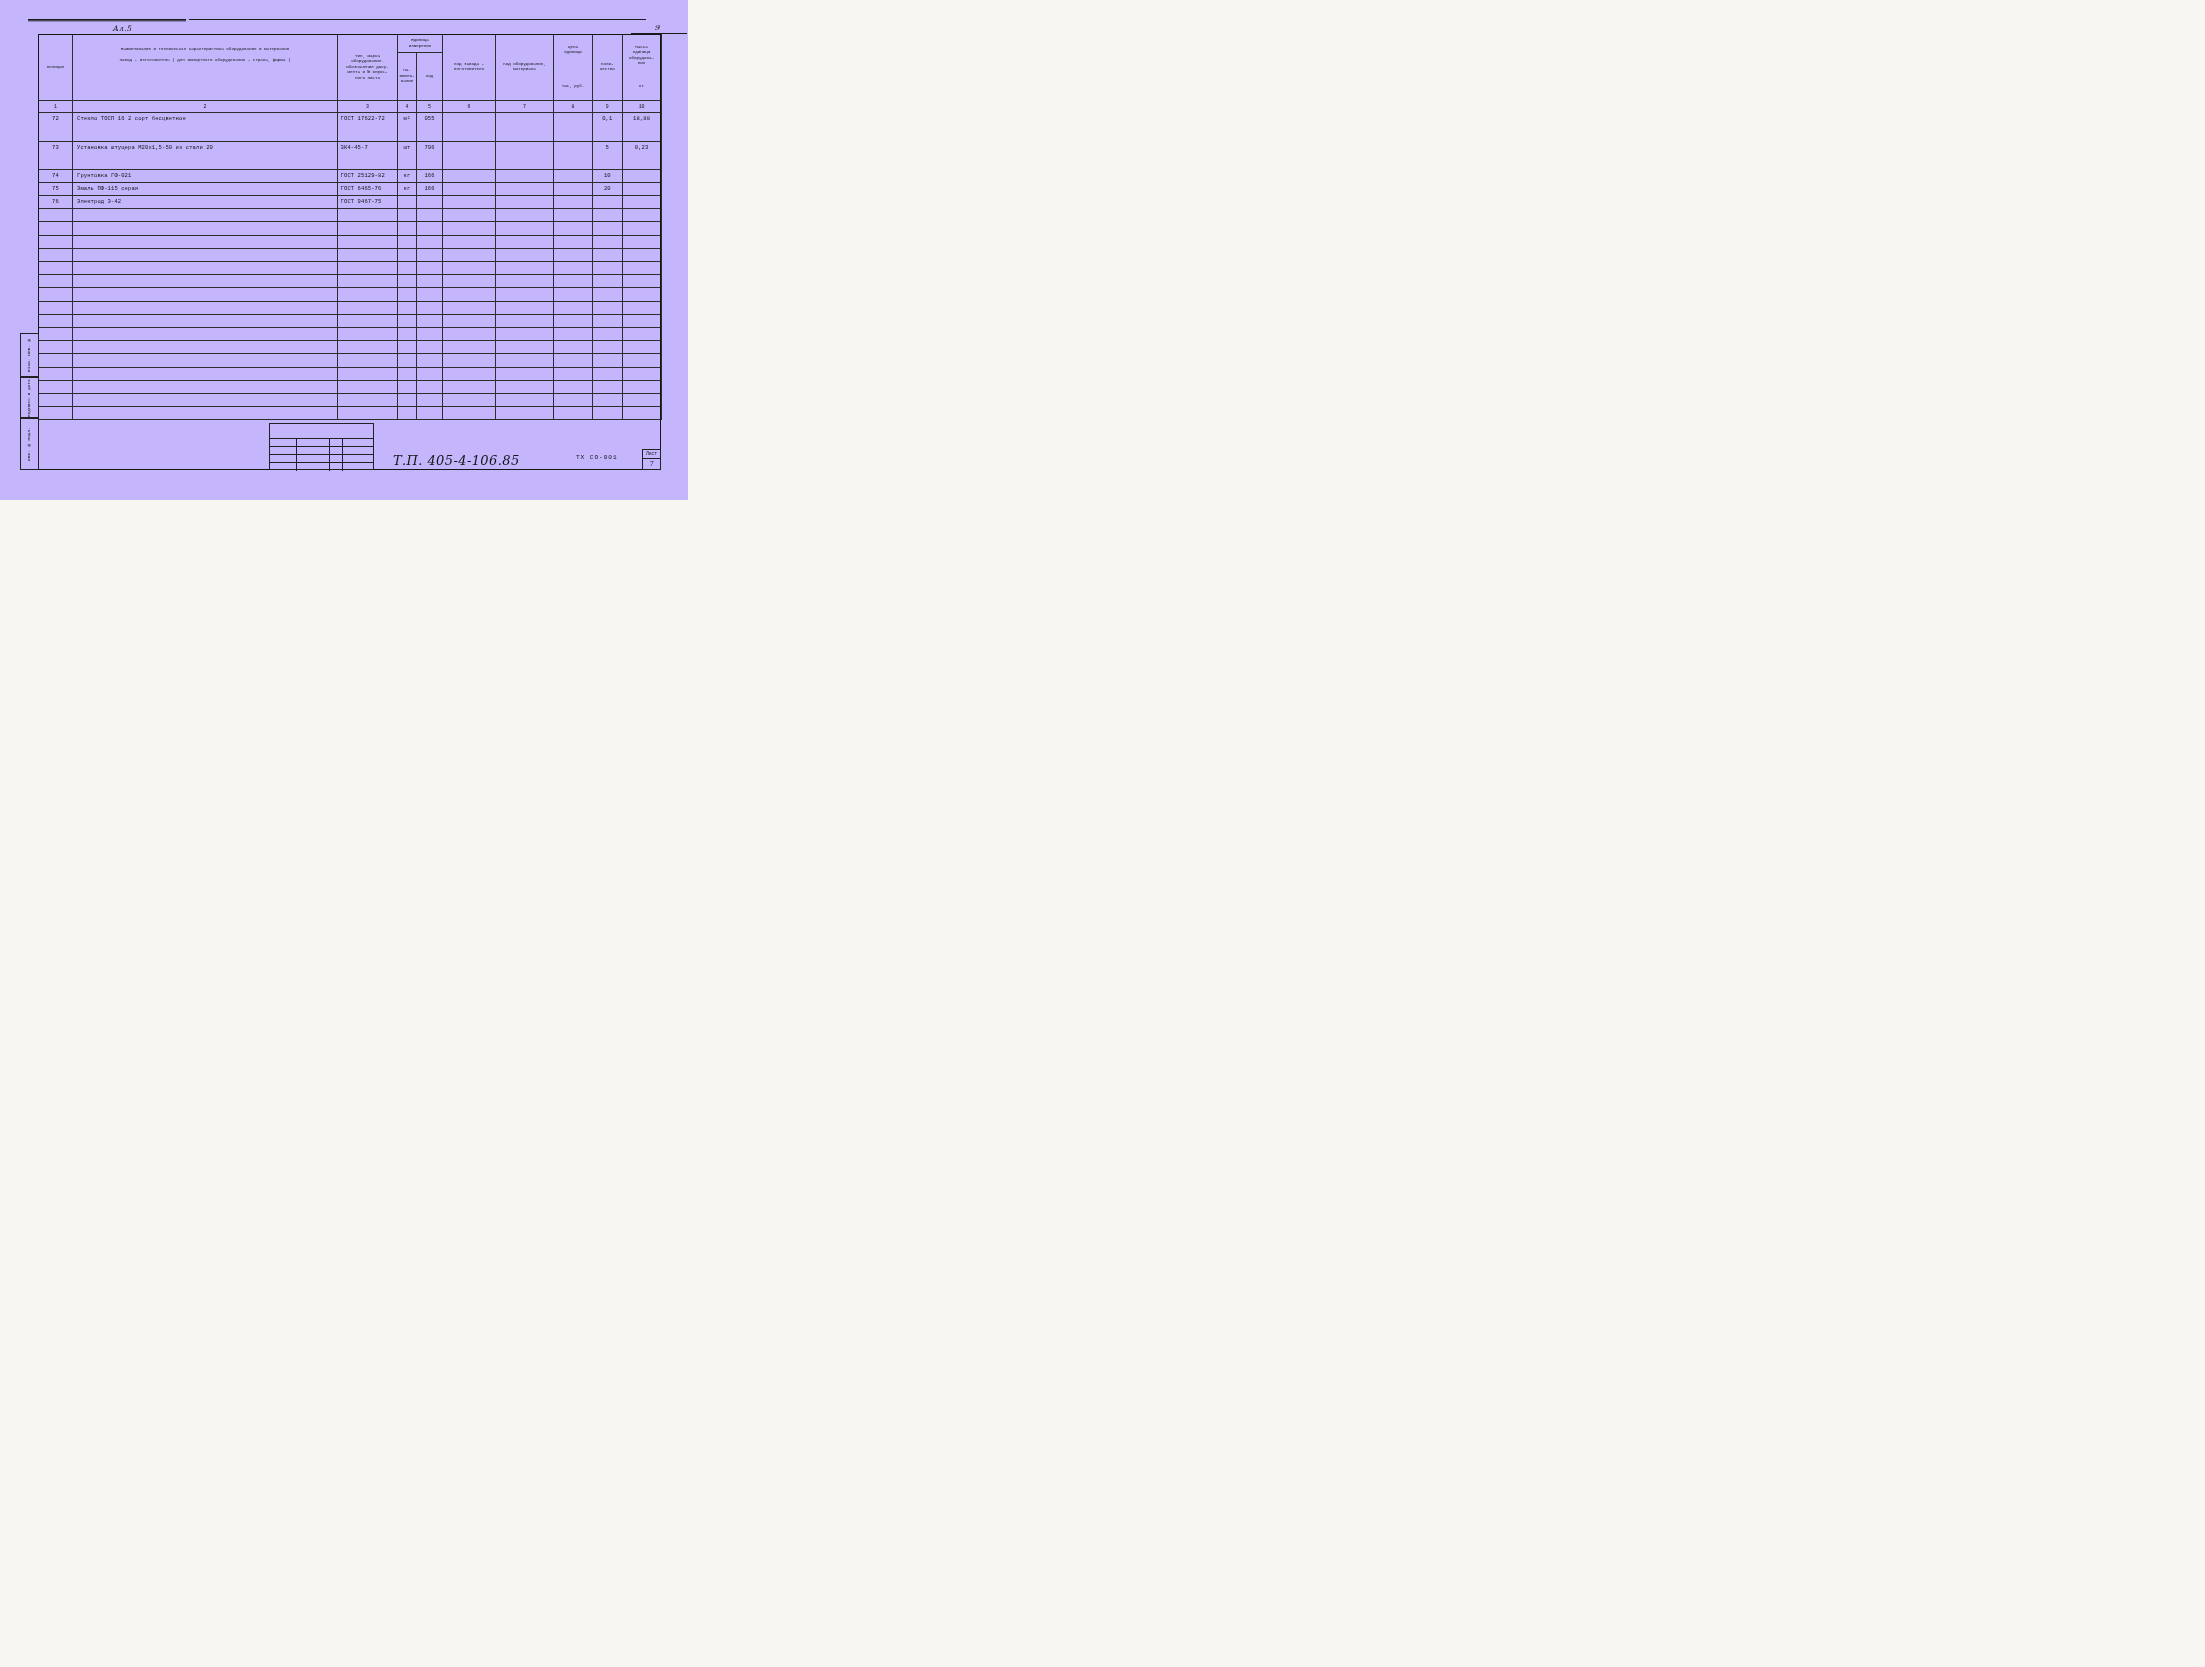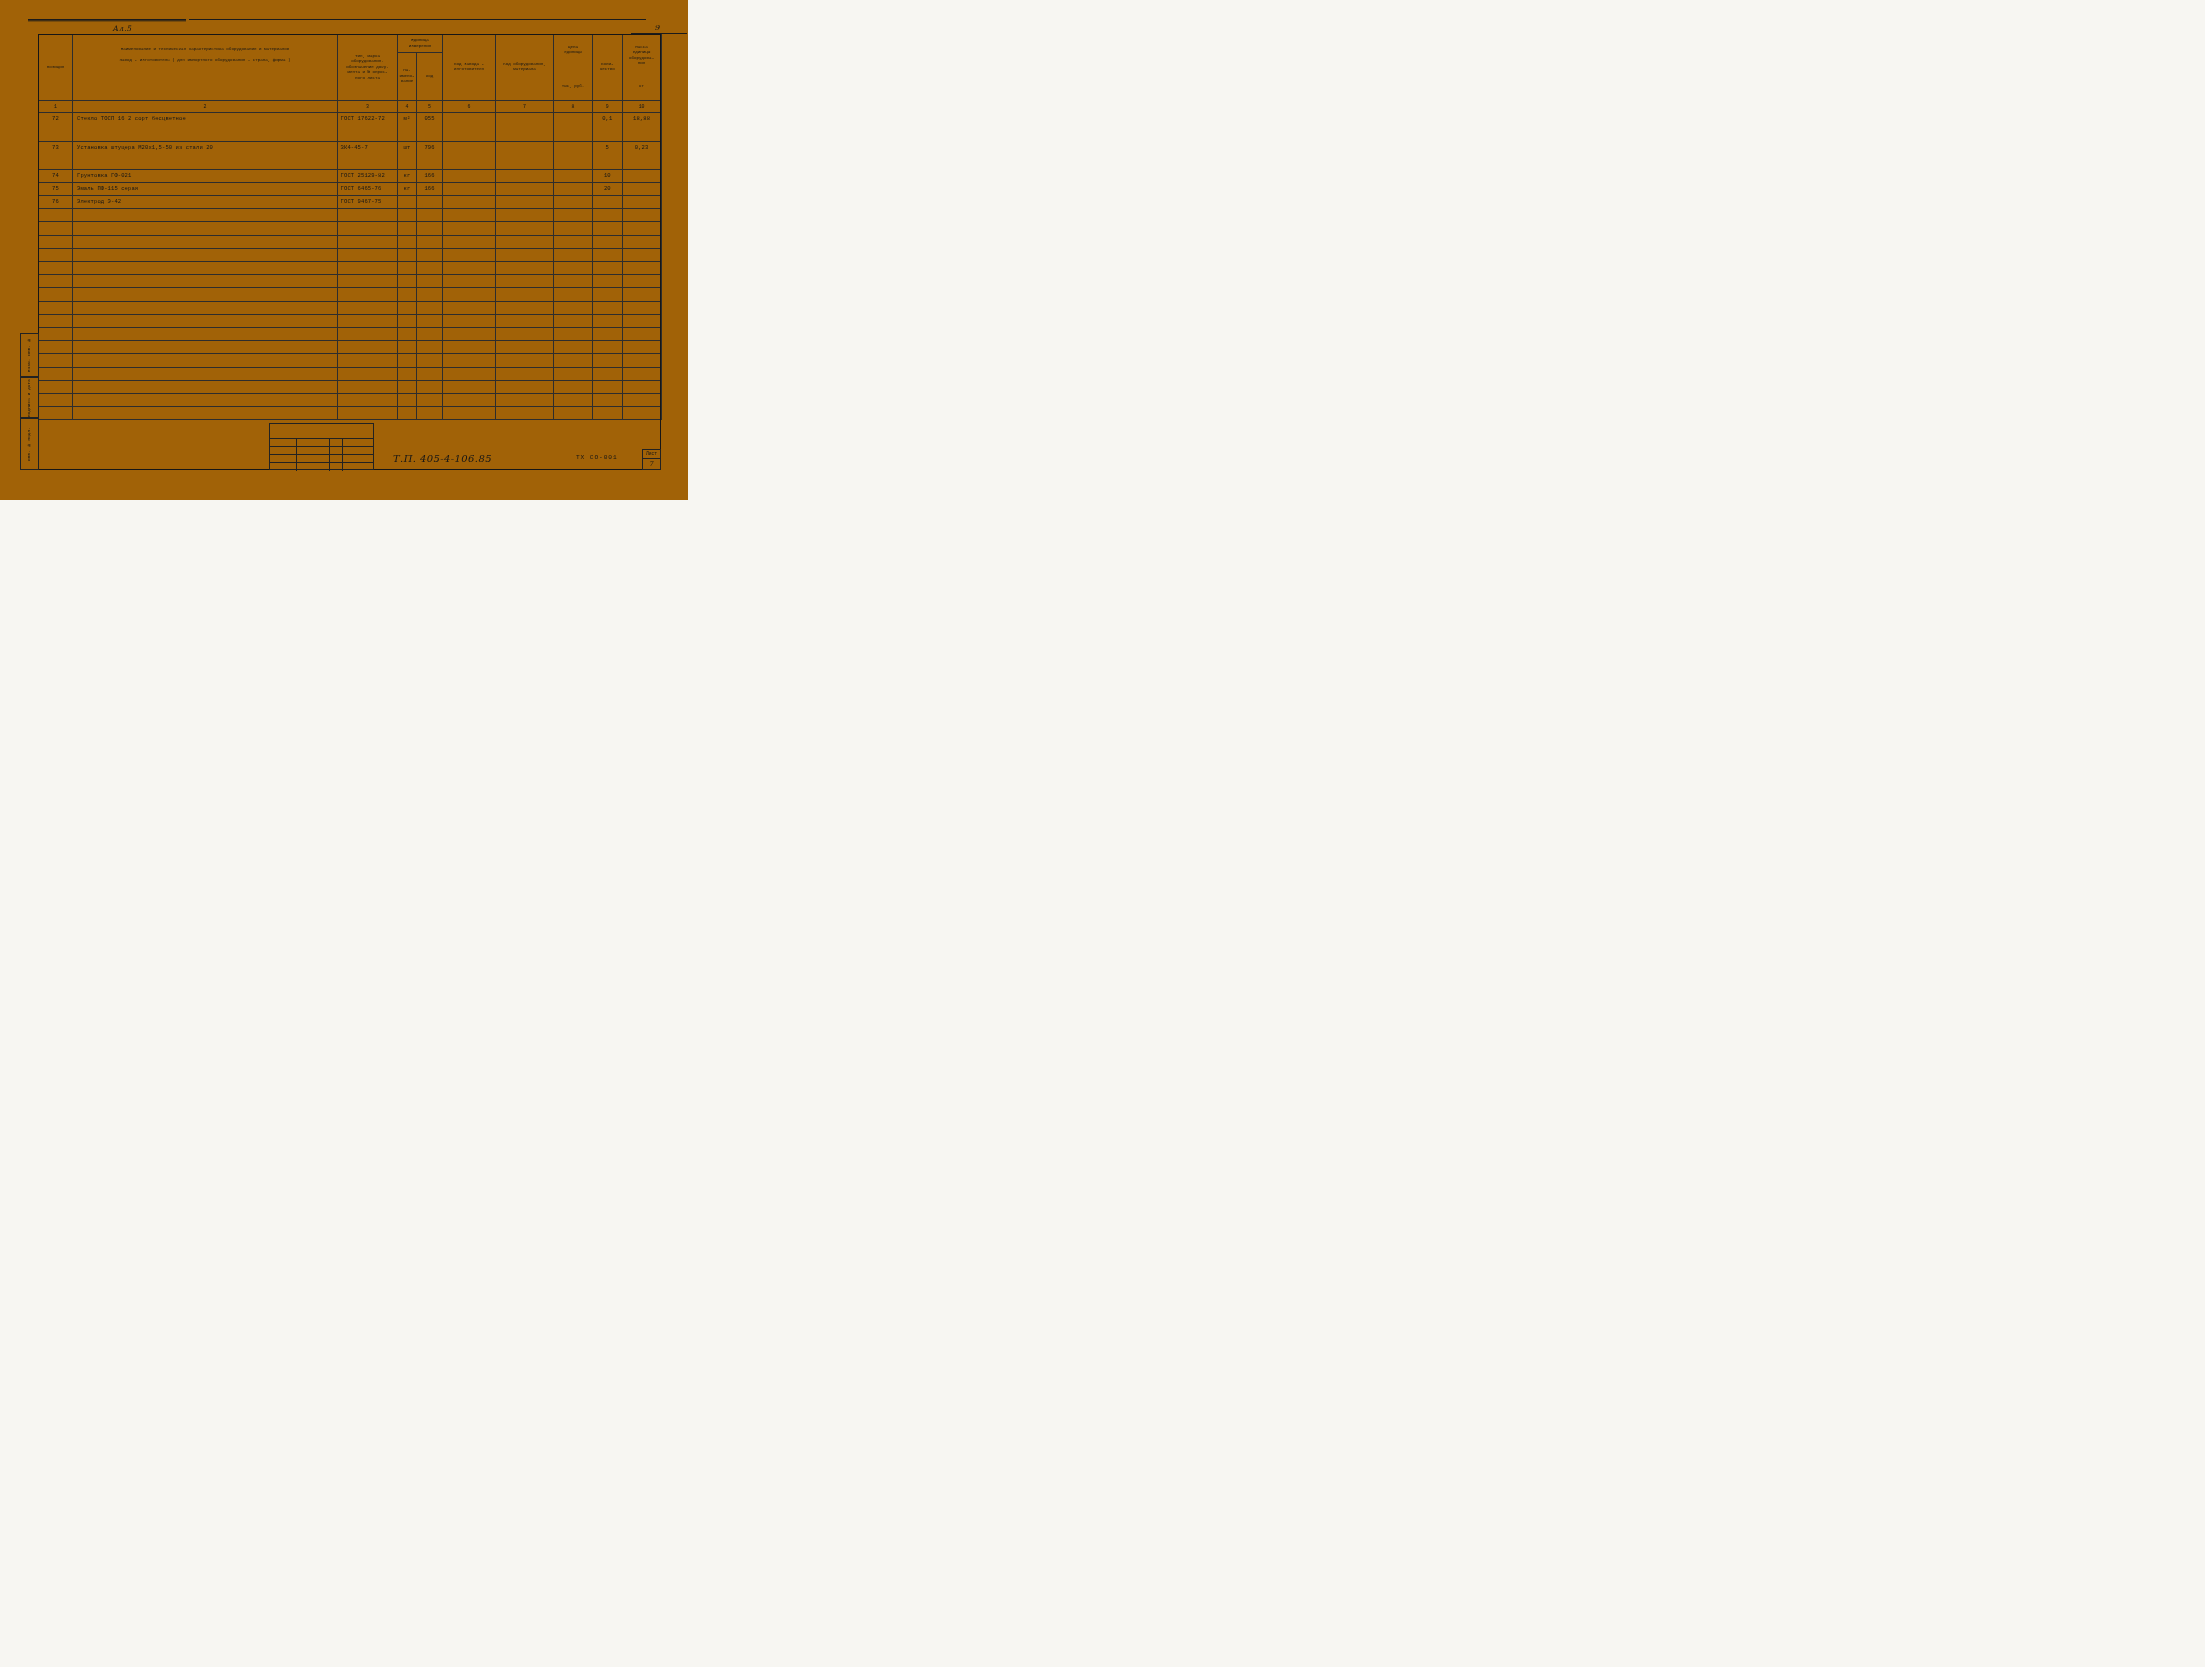--- a/index.html
+++ b/index.html
@@ -1,18 +1,18 @@
 <!DOCTYPE html>
 <html lang="ru" style="font-size:7px"><head>
 <meta charset="utf-8">
 <style>
   * { margin:0; padding:0; box-sizing:border-box; }
   html,body { background:#f7f6f2; }
   body { font-family:"Liberation Mono","DejaVu Sans Mono",monospace; color:#161616; }
-  .page { position:relative; width:688px; height:500px; background:#a16207; overflow:hidden; }
+  .page { position:relative; width:688px; height:500px; background:#c4b5fd; overflow:hidden; }
 
   
   .hand { font-family:"DejaVu Serif","Liberation Serif",serif; font-style:italic; }
 
   
   .rule { position:absolute; background:#1b1b1b; }
   .rule-a { left:28px; top:18.5px; width:158px; height:0.4px; box-shadow:0 1.3px 0 #1b1b1b; }
   .rule-b { left:189px; top:19px; width:457px; height:0.9px; }
   .rule-c { left:631px; top:33px; width:56px; height:0.4px; }
 
@@ -66,21 +66,21 @@
 
   
   .title-block { position:absolute; left:269px; top:423px; width:105px; height:47px;
                  border:0.7px solid #222; }
   .tb-top { height:14.6px; border-bottom:0.4px solid #222; }
   .tb-grid { display:grid; grid-template-columns:26.5px 33px 13.2px auto; grid-auto-rows:8px; }
   .tb-cell { border-right:0.4px solid #222; border-bottom:0.4px solid #222; }
   .tb-cell:nth-child(4n) { border-right:none; }
   .tb-cell:nth-child(n+13) { border-bottom:none; }
 
-  .doc-number { position:absolute; left:393px; top:453px; font-size:10px; letter-spacing:0.4px; }
+  .doc-number { position:absolute; left:393px; top:453px; font-size:13px; letter-spacing:0.4px; }
   .doc-code   { position:absolute; left:576px; top:454px; font-size:6.2px; letter-spacing:0.9px; }
 
   
   .list-box { position:absolute; left:642px; top:449px; width:19px; height:21px;
               border:0.7px solid #222; display:flex; flex-direction:column; }
   .list-label { height:8.8px; border-bottom:0.4px solid #222; display:flex; align-items:center;
                 justify-content:center; font-size:4.6px; }
   .list-number { flex:1; display:flex; align-items:center; justify-content:center; font-size:6.6px; }
 </style>
 </head>

